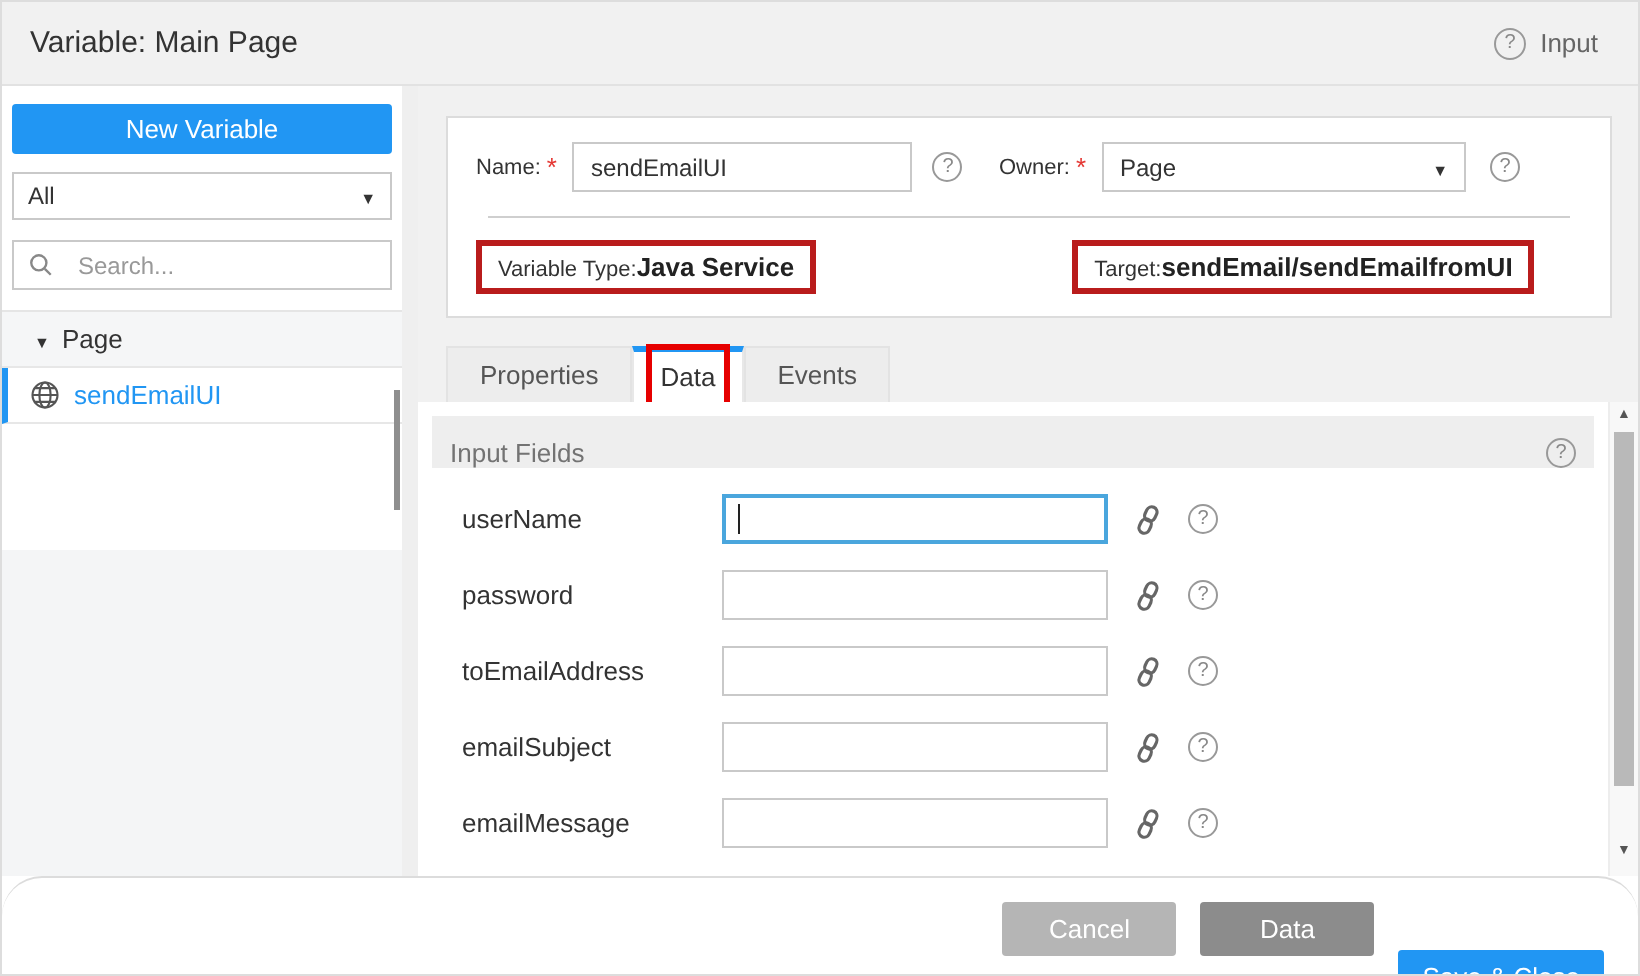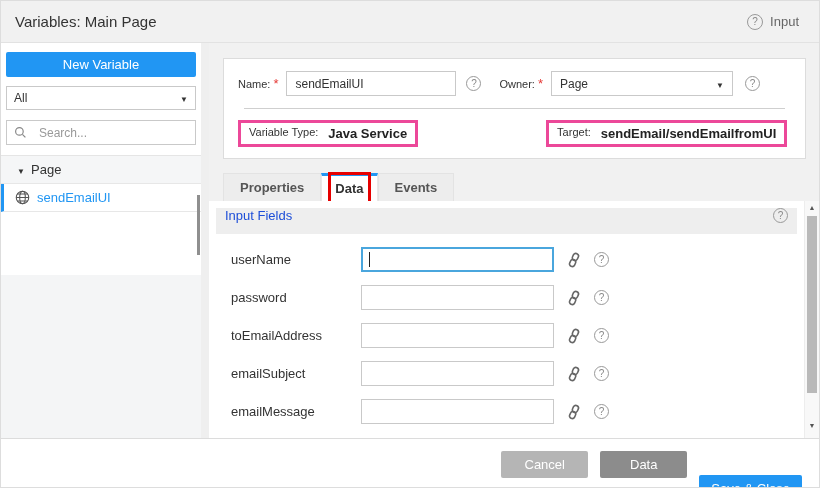--- a/index.html
+++ b/index.html
@@ -80,44 +80,44 @@
   }
   .owner-label { margin-left:18px; }
   .owner-select {
     margin-left:8px; width:182px; height:25px; border:1px solid #c9c9c9; background:#fff;
     display:flex; align-items:center; padding:0 8px; font-size:12px; color:#333; cursor:pointer;
   }
   .owner-select .caret { margin-left:auto; }
   .ml10 { margin-left:10px; }
   .ml12 { margin-left:12px; }
   .annot-box {
-    border:3px solid #ec4899; display:inline-flex; align-items:flex-start;
-    padding:3px 8px; gap:10px;
+    border:3px solid #b91c1c; display:inline-flex; align-items:flex-end;
+    padding:3px 8px; 
   }
   .annot-box .bold-val { font-weight:bold; font-size:13px; color:#222; }
   .target-box { margin-left:128px; }
   
   .tabs { display:flex; margin:14px 0 0 14px; height:28px; align-items:flex-end; }
   .tab {
     height:28px; line-height:26px; padding:0 16px; font-size:13px; color:#555;
     background:#ededed; border:1px solid #e3e3e3; border-bottom:none; cursor:pointer;
-    display:flex; align-items:center;font-weight:bold;
+    display:flex; align-items:center;
   }
   .tab.active {
     background:#fff; border-top:3px solid #2196f3; border-left-color:#e8e8e8;
     border-right-color:#e8e8e8; color:#333; height:28px; padding:0 6px;
   }
   .tab-annotation { border:3px solid #e60000; padding:1px 4px; }
   
   .content-row { display:flex; height:237px; }
   .tab-content { flex:1; background:#fff; overflow:hidden; }
   .section { margin:7px; }
   .section-header {
-    background:#eeeeee; height:26px; display:flex; align-items:flex-start; padding:0 9px;
-    font-size:13px; color:#1d4ed8;
+    background:#eeeeee; height:26px; display:flex; align-items:flex-end; padding:0 9px;
+    font-size:13px; color:#737373;
   }
   .section-header .qicon { margin-left:auto; }
   .field-row { display:flex; align-items:center; margin-top:13px; padding-left:15px; }
   .field-row:first-of-type { margin-top:9px; }
   .field-label { width:130px; font-size:13px; color:#333; flex:0 0 auto; }
   .field-input-wrap { position:relative; width:193px; flex:0 0 auto; }
   .field-input {
     width:100%; height:25px; border:1px solid #c9c9c9; padding:0 8px;
     font-family:inherit; font-size:12px; outline:none; background:#fff;
   }
@@ -130,37 +130,37 @@
   
   .vscroll { width:15px; background:#f8f8f8; position:relative; flex:0 0 auto; border-left:1px solid #ededed; }
   .vs-up { position:absolute; top:3px; left:0; right:0; text-align:center; font-size:7px; color:#555; }
   .vs-up::before { content:"▲"; }
   .vs-down { position:absolute; bottom:9px; left:0; right:0; text-align:center; font-size:7px; color:#555; }
   .vs-down::before { content:"▼"; }
   .vs-thumb { position:absolute; top:15px; left:2px; width:10px; height:177px; background:#b9b9b9; }
   
   .footer {
     height:51px; background:#fff; border-top:1px solid #dcdcdc;
-    display:flex; align-items:center; justify-content:flex-end; gap:12px; padding-right:17px;
+    display:flex; align-items:center; justify-content:flex-end; gap:12px; padding-right:17px;border-radius:20px;
   }
   .btn {
     min-width:87px; height:27px; border:none; border-radius:2px; color:#fff;
     font-family:inherit; font-size:13px; cursor:pointer; padding:0 12px;
   }
   .btn-cancel { background:#b5b5b5; }
   .btn-save { background:#8c8c8c; }
   .btn-saveclose { background:#2196f3;margin-top:48px; }
 </style>
 </head>
 <body>
 
 <div class="app">
 
   <div class="top-header">
-    <div class="page-title">Variables: Main Page</div>
+    <div class="page-title">Variable: Main Page</div>
     <div class="help-group">
       <span class="qicon"></span>
       <span class="help-label">Input</span>
     </div>
   </div>
 
   <div class="body-row">
 
     <div class="sidebar">
       <div class="sidebar-controls">

